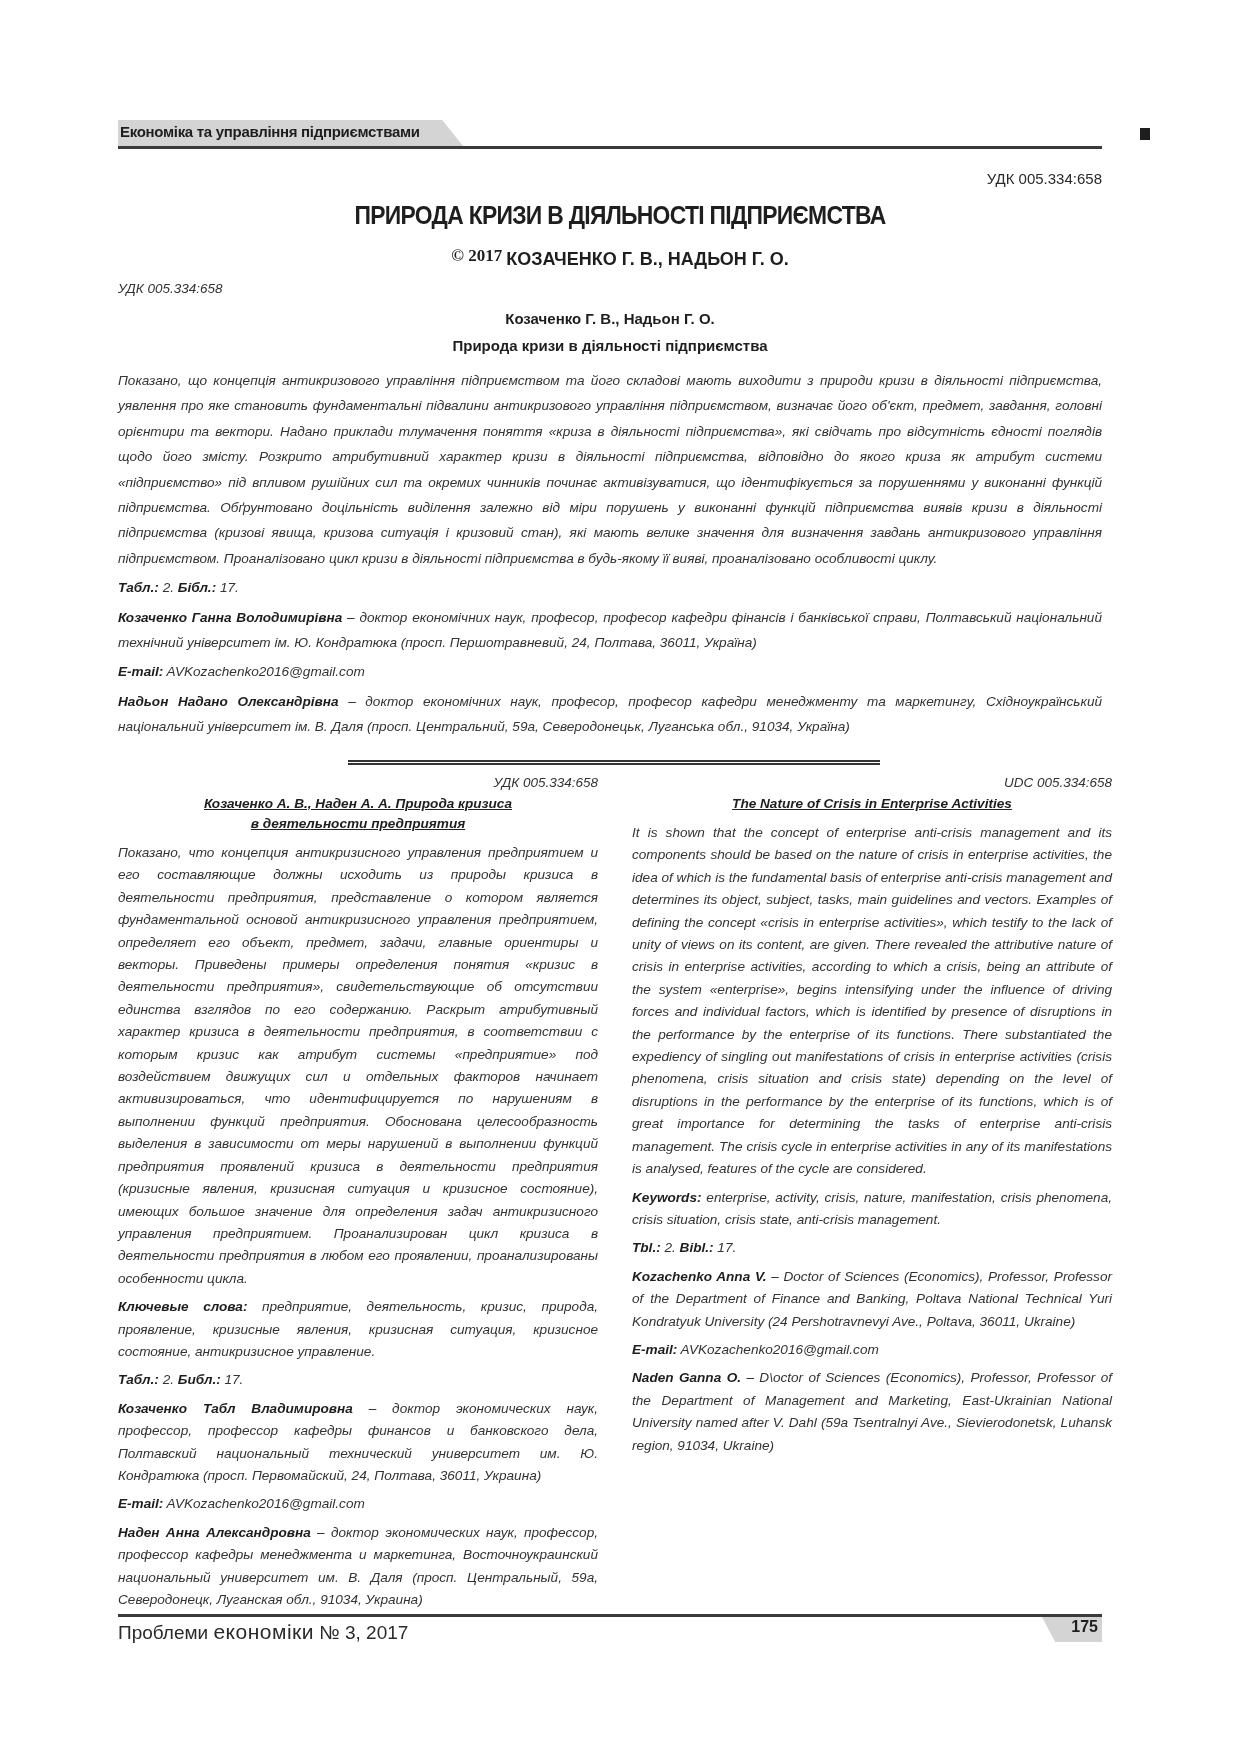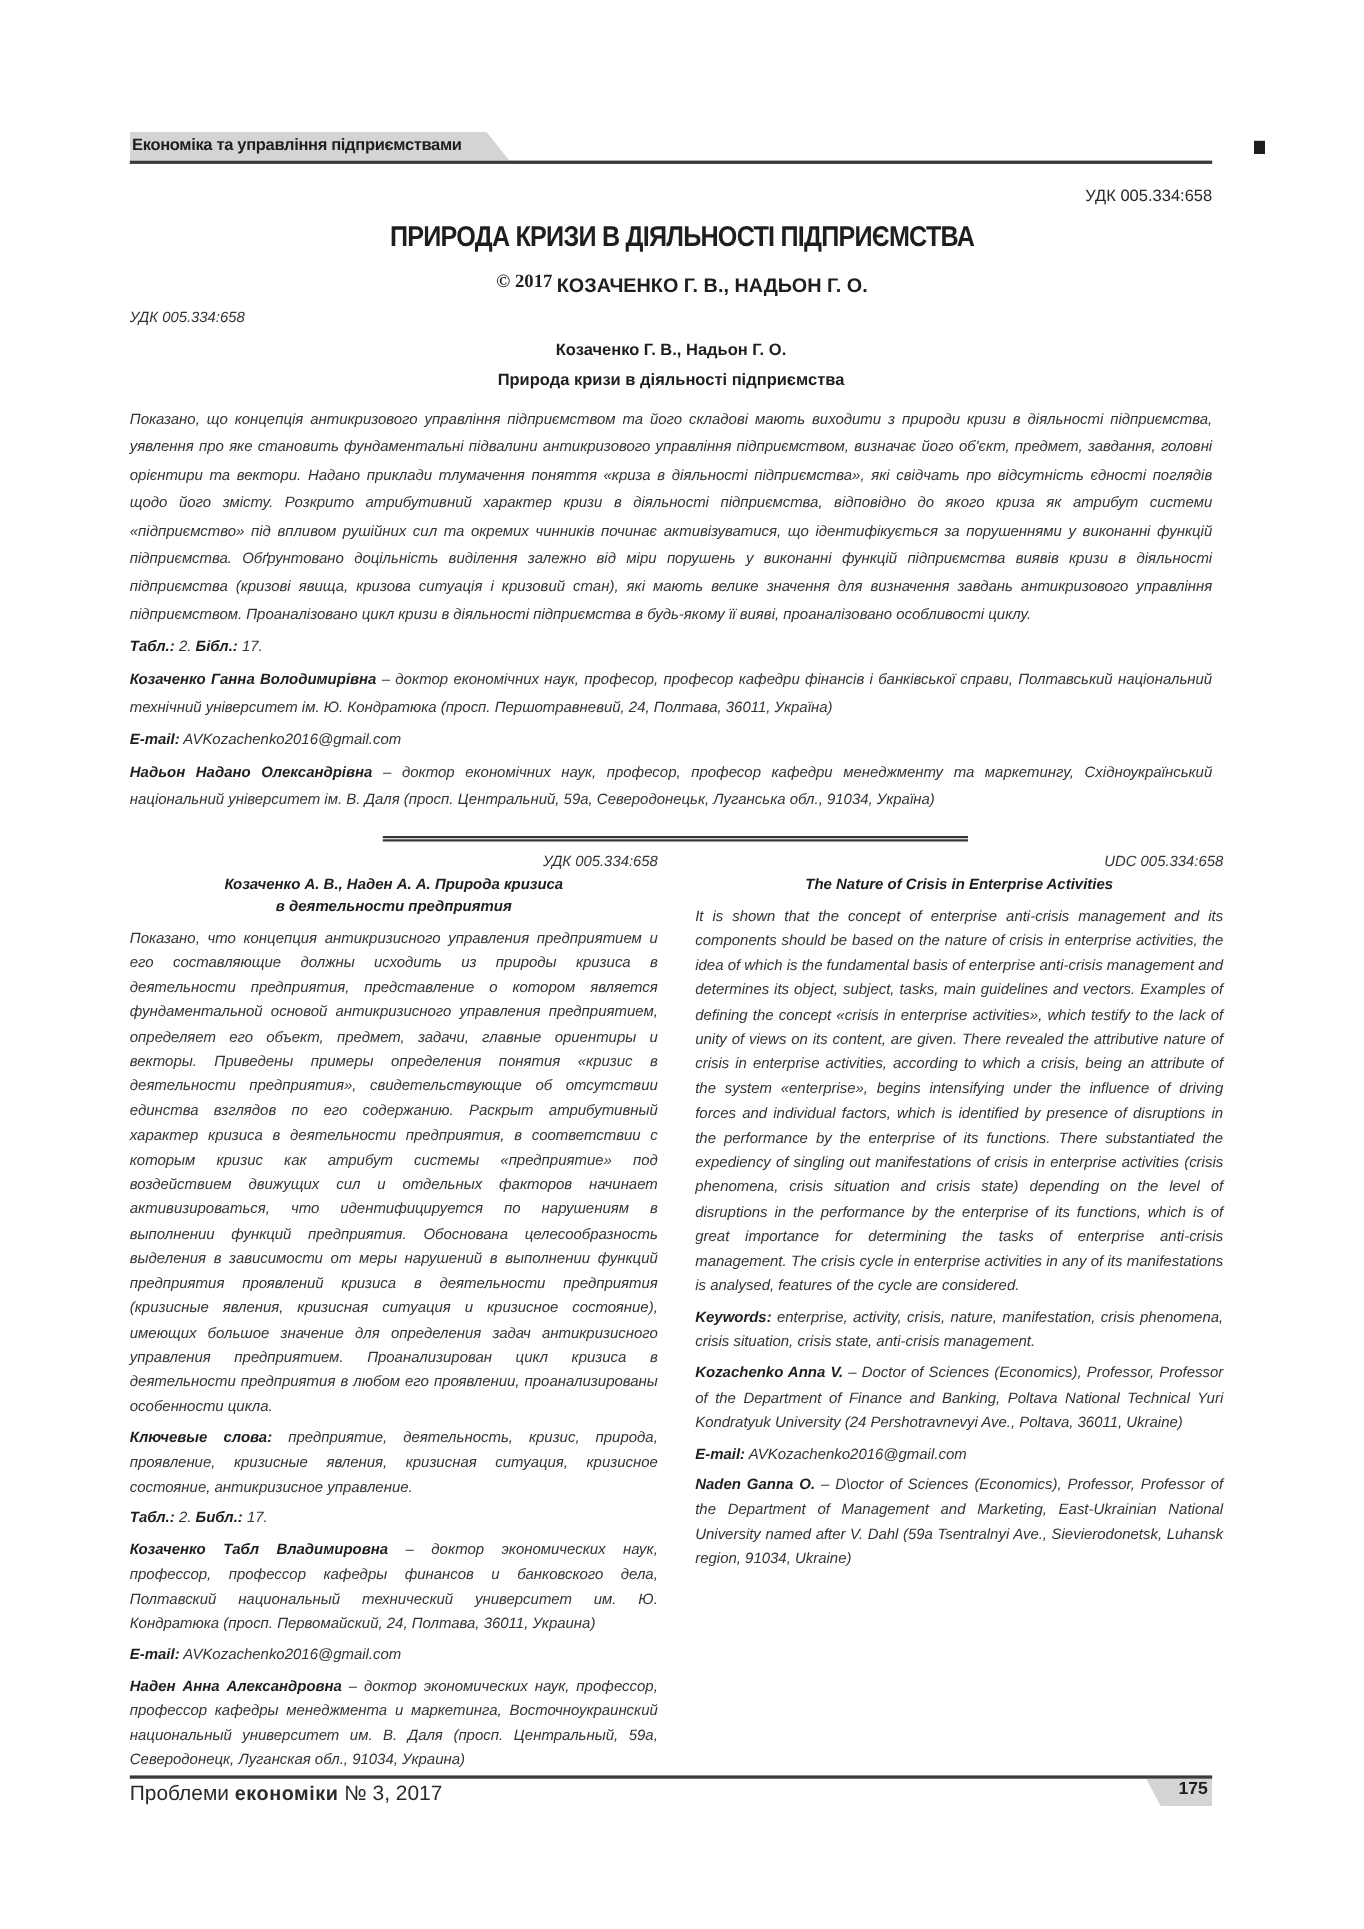--- a/index.html
+++ b/index.html
@@ -25,29 +25,29 @@
   .ua-abstract { margin-top: 14px; font-style: italic; font-size: 13.6px; line-height: 25.4px; text-align: justify; color: #333; }
   .para { font-style: italic; font-size: 13.6px; line-height: 25.4px; text-align: justify; color: #333; margin-top: 4px; }
   .para b { font-weight: bold; color: #1e1e1e; }
 
   .divider { position: absolute; left: 348px; top: 760px; width: 532px; height: 5px; border-top: 2px solid #333; border-bottom: 2px solid #333; }
 
   .col { position: absolute; top: 775px; width: 480px; }
   .col-left { left: 118px; }
   .col-right { left: 632px; }
   .col .udk-right { text-align: right; font-style: italic; font-size: 13.5px; color: #333; }
-  .col .col-heading { text-align: center; font-style: italic; font-weight: bold; font-size: 13.6px; line-height: 20px; margin-top: 4px; color: #1e1e1e; }
+  .col .col-heading { text-align: center; font-style: italic; font-weight: bold; font-size: 13.6px; line-height: 20px; margin-top: 4px; color: #1e1e1e; text-decoration: underline; }
   .col .col-text { margin-top: 8px; font-style: italic; font-size: 13.6px; line-height: 22.4px; text-align: justify; color: #333; }
   .col .cpara { margin-top: 6px; font-style: italic; font-size: 13.6px; line-height: 22.4px; text-align: justify; color: #333; }
   .col .cpara b { font-weight: bold; color: #1e1e1e; }
 
   .footer { position: absolute; left: 118px; top: 1614px; width: 984px; height: 30px; }
   .footer-rule { position: absolute; left: 0; top: 0; width: 984px; height: 3px; background: #3a3a3a; }
   .footer-journal { position: absolute; left: 0; top: 6px; font-size: 19px; color: #2a2a2a; white-space: nowrap; }
-  .footer-journal .strong { font-weight: bold; font-size: 18px; letter-spacing: 0.5px; }
+  .footer-journal .strong { font-weight: normal; font-size: 21px; letter-spacing: 0.5px; }
   .footer-page-tab { position: absolute; right: 0; top: 3px; width: 60px; height: 25px; background: #d4d4d4; clip-path: polygon(0 0, 100% 0, 100% 100%, 22% 100%); }
   .footer-page { position: absolute; right: 4px; top: 4px; font-size: 16px; font-weight: bold; color: #1e1e1e; }
 </style>
 </head>
 <body>
 
 <div class="header-band">
   <div class="header-tab"></div>
   <span class="header-tab-text">Економіка та управління підприємствами</span>
   <div class="header-rule"></div>
@@ -87,20 +87,21 @@
   <p class="cpara"><b>Наден Анна Александровна</b><span> – доктор экономических наук, профессор, профессор кафедры менеджмента и маркетинга, Восточноукраинский национальный университет им. В. Даля (просп. Центральный, 59а, Северодонецк, Луганская обл., 91034, Украина)</span></p>
 </section>
 
 <section class="col col-right">
   <div class="udk-right">UDC 005.334:658</div>
   <div class="col-heading">
     <div>The Nature of Crisis in Enterprise Activities</div>
   </div>
   <p class="col-text">It is shown that the concept of enterprise anti-crisis management and its components should be based on the nature of crisis in enterprise activities, the idea of which is the fundamental basis of enterprise anti-crisis management and determines its object, subject, tasks, main guidelines and vectors. Examples of defining the concept «crisis in enterprise activities», which testify to the lack of unity of views on its content, are given. There revealed the attributive nature of crisis in enterprise activities, according to which a crisis, being an attribute of the system «enterprise», begins intensifying under the influence of driving forces and individual factors, which is identified by presence of disruptions in the performance by the enterprise of its functions. There substantiated the expediency of singling out manifestations of crisis in enterprise activities (crisis phenomena, crisis situation and crisis state) depending on the level of disruptions in the performance by the enterprise of its functions, which is of great importance for determining the tasks of enterprise anti-crisis management. The crisis cycle in enterprise activities in any of its manifestations is analysed, features of the cycle are considered.</p>
   <p class="cpara"><b>Keywords:</b><span> enterprise, activity, crisis, nature, manifestation, crisis phenomena, crisis situation, crisis state, anti-crisis management.</span></p>
+  <p class="cpara"><b>Tbl.:</b><span> 2. </span><b>Bibl.:</b><span> 17.</span></p>
   <p class="cpara"><b>Kozachenko Anna V.</b><span> – Doctor of Sciences (Economics), Professor, Professor of the Department of Finance and Banking, Poltava National Technical Yuri Kondratyuk University (24 Pershotravnevyi Ave., Poltava, 36011, Ukraine)</span></p>
   <p class="cpara"><b>E-mail:</b><span> AVKozachenko2016@gmail.com</span></p>
   <p class="cpara"><b>Naden Ganna O.</b><span> – D\octor of Sciences (Economics), Professor, Professor of the Department of Management and Marketing, East-Ukrainian National University named after V. Dahl (59a Tsentralnyi Ave., Sievierodonetsk, Luhansk region, 91034, Ukraine)</span></p>
 </section>
 
 <div class="footer">
   <div class="footer-rule"></div>
   <div class="footer-journal">
     <span>Проблеми </span><span class="strong">економіки</span><span> № 3, 2017</span>
   </div>

